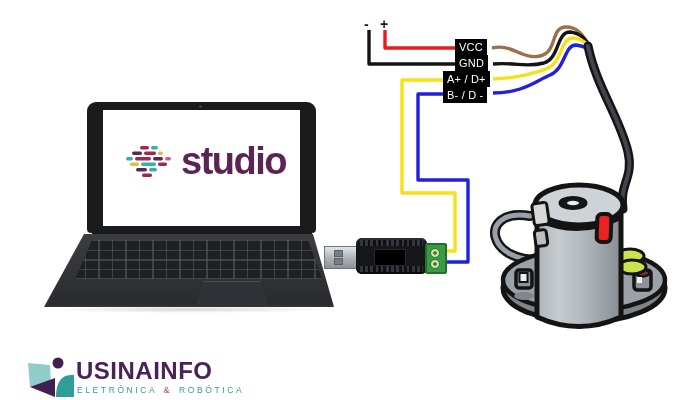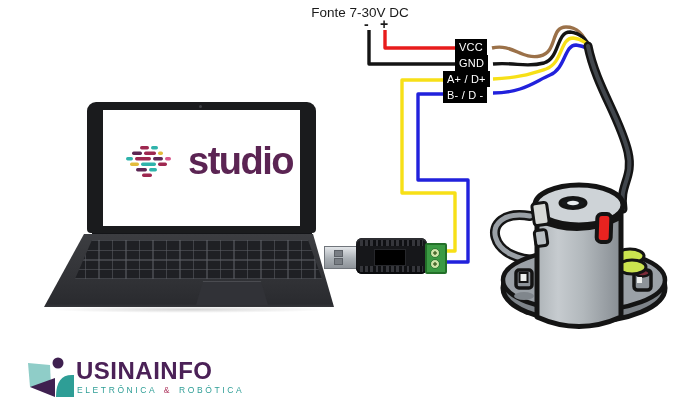--- a/index.html
+++ b/index.html
@@ -37,21 +37,21 @@
            background-image:
              repeating-linear-gradient(90deg,rgba(92,94,100,.55) 0 1.4px,transparent 1.4px 13.5px),
              repeating-linear-gradient(180deg,rgba(92,94,100,.55) 0 1.4px,transparent 1.4px 9.6px);}
   .lt-trackpad{left:196px;top:281px;width:72px;height:24px;z-index:3;background:#313237;
            clip-path:polygon(7px 0,65px 0,72px 24px,0 24px);
            box-shadow:inset 0 1px 0 #4a4b50;}
   .lt-shadow{left:46px;top:306px;width:286px;height:7px;z-index:0;
            background:radial-gradient(ellipse at center,rgba(0,0,0,.16),transparent 70%);}
 
   
-  .logo-row{left:126px;top:142px;width:170px;height:44px;display:flex;align-items:center;z-index:4;gap:7px;}
+  .logo-row{left:126px;top:142px;width:170px;height:44px;display:flex;align-items:center;z-index:4;}
   .studio-text{font-size:38px;font-weight:bold;color:#5b2453;letter-spacing:-1.5px;
                line-height:1;margin-left:5px;margin-top:-6px;}
 
   
   .usb-plug{left:324px;top:246px;width:34px;height:21px;z-index:4;
             background:linear-gradient(180deg,#e3e6e9,#aab0b5 55%,#8e9399);
             border:1px solid #70757b;}
   .usb-hole{width:7px;height:5px;background:#797e84;border:1px solid #5c6167;}
   .usb-body{left:356px;top:238px;width:71px;height:36px;background:#16171a;border-radius:6px;z-index:4;
             box-shadow:inset 0 2px 0 #2c2d31,inset 0 -2px 0 #0a0b0d;}
@@ -78,21 +78,20 @@
     <path d="M 385 30 L 385 48 L 459 48" fill="none" stroke-width="3.4" stroke-linejoin="round" stroke="#e81c1c"></path>
     <path d="M 369 30 L 369 64 L 459 64" fill="none" stroke-width="3.4" stroke-linejoin="round" stroke="#141414"></path>
     <path d="M 452 80 L 402 80 L 402 193 L 455 193 L 455 251 L 436 251" fill="none" stroke-width="3.4" stroke-linejoin="round" stroke="#f7e017"></path>
     <path d="M 452 94 L 418 94 L 418 180 L 468 180 L 468 262 L 436 262" fill="none" stroke-width="3.4" stroke-linejoin="round" stroke="#2121dc"></path>
     <path d="M 492 48 C 512 43 522 60 540 56 C 558 52 550 27 566 27 C 577 27 584 35 587 45" fill="none" stroke-width="3.4" stroke="#9b7149"></path>
     <path d="M 493 64 C 516 62 526 68 544 63 C 560 58 556 32 570 32 C 580 33 588 40 589 47" fill="none" stroke-width="3.4" stroke="#141414"></path>
     <path d="M 493 79 C 518 78 530 74 546 69 C 563 63 560 38 573 38 C 582 39 589 44 590 50" fill="none" stroke-width="3.4" stroke="#f7e017"></path>
     <path d="M 493 93 C 522 93 534 82 550 75 C 566 68 564 45 576 45 C 585 46 591 50 592 54" fill="none" stroke-width="3.4" stroke="#2121dc"></path>
   </svg>
 
-  <div class="abs fonte-label">Fonte 7-30V DC</div>
   <div class="abs pol minus">-</div>
   <div class="abs pol plus">+</div>
 
   <div class="abs tblock">
     <div class="trow shift">VCC</div>
     <div class="trow shift">GND</div>
     <div class="trow">A+ / D+</div>
     <div class="trow">B- / D -</div>
   </div>
 

